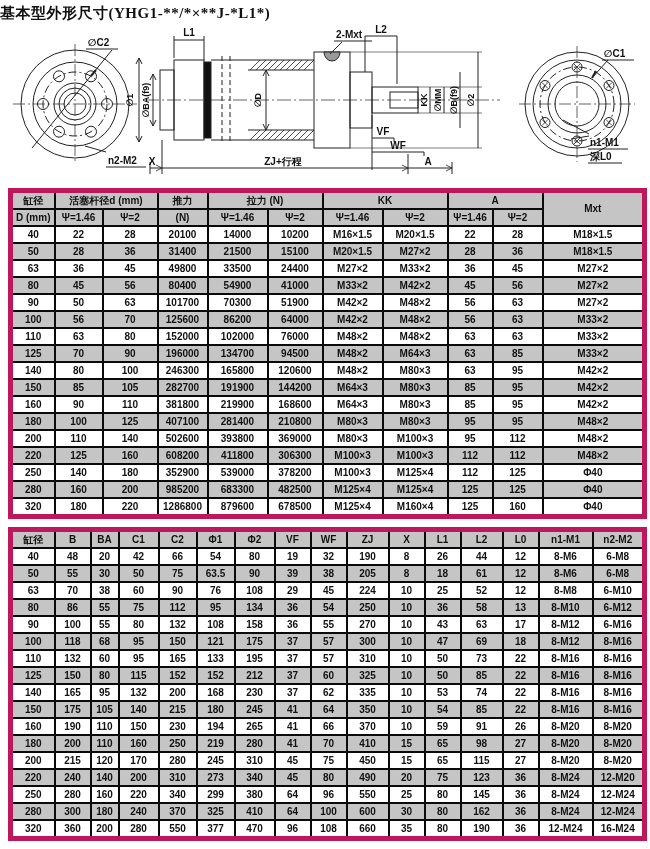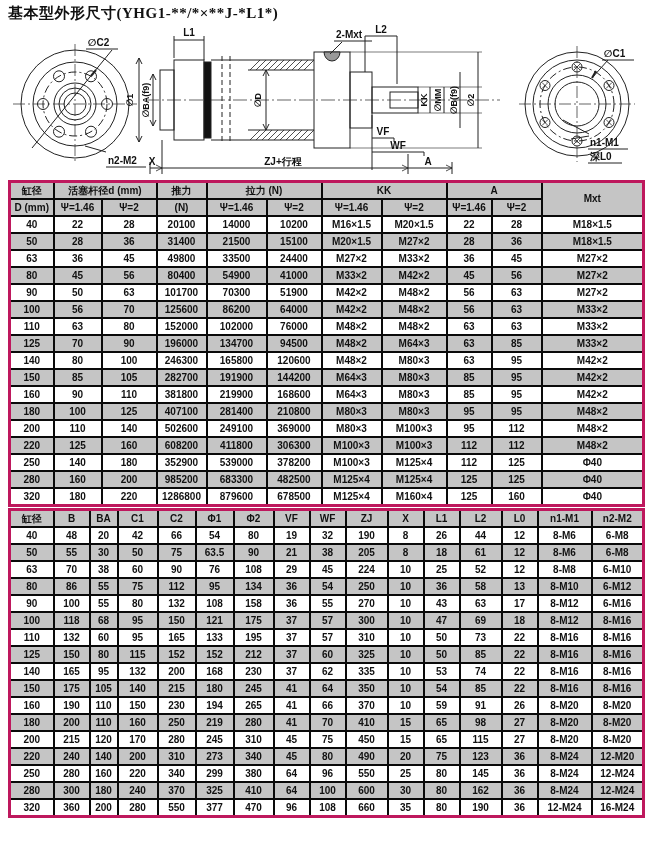--- a/index.html
+++ b/index.html
@@ -1,25 +1,25 @@
 <!DOCTYPE html>
 <html><head>
 <meta charset="utf-8">
 <style>
   html,body{margin:0;padding:0;}
   body{width:650px;height:849px;overflow:hidden;background:#fff;
        font-family:"Liberation Sans","DejaVu Sans",sans-serif;color:#111;}
   .page-title{font-family:"Liberation Serif","DejaVu Serif",serif;font-weight:bold;
-       font-size:15px;padding:4px 0 0 8px;height:20px;letter-spacing:.5px;}
+       font-size:15px;padding:4px 0 0 0;height:20px;letter-spacing:.5px;}
   svg{display:block;}
   svg text{font-family:"Liberation Sans","DejaVu Sans",sans-serif;font-size:10px;
        font-weight:bold;fill:#111;}
   svg text.sm{font-size:9px;}
-  table{border-collapse:collapse;table-layout:fixed;width:634px;margin:0 8px;
-       border:3px solid #be185d;}
+  table{border-collapse:collapse;table-layout:fixed;width:634px;margin:8px 8px;
+       border:5px solid #be185d;}
   th,td{border:2px solid #0a0a0a;text-align:center;vertical-align:middle;
        font-size:10px;font-weight:bold;padding:1px 0;line-height:12px;height:13px;
        overflow:hidden;white-space:nowrap;}
   #t1 tbody tr:nth-child(even),#t2 tbody tr:nth-child(even){background:#c5c5c5;}
   thead th{background:#c5c5c5;}
   #t2{margin-top:1px;}
 </style>
 </head>
 <body>
 
@@ -356,21 +356,21 @@
         <td>M80×3</td>
         <td>95</td>
         <td>95</td>
         <td>M48×2</td>
       </tr>
       <tr>
         <td>200</td>
         <td>110</td>
         <td>140</td>
         <td>502600</td>
-        <td>249100</td>
+        <td>393800</td>
         <td>369000</td>
         <td>M80×3</td>
         <td>M100×3</td>
         <td>95</td>
         <td>112</td>
         <td>M48×2</td>
       </tr>
       <tr>
         <td>220</td>
         <td>125</td>
@@ -485,21 +485,21 @@
         <td>6-M8</td>
       </tr>
       <tr>
         <td>50</td>
         <td>55</td>
         <td>30</td>
         <td>50</td>
         <td>75</td>
         <td>63.5</td>
         <td>90</td>
-        <td>21</td>
+        <td>39</td>
         <td>38</td>
         <td>205</td>
         <td>8</td>
         <td>18</td>
         <td>61</td>
         <td>12</td>
         <td>8-M6</td>
         <td>6-M8</td>
       </tr>
       <tr>

